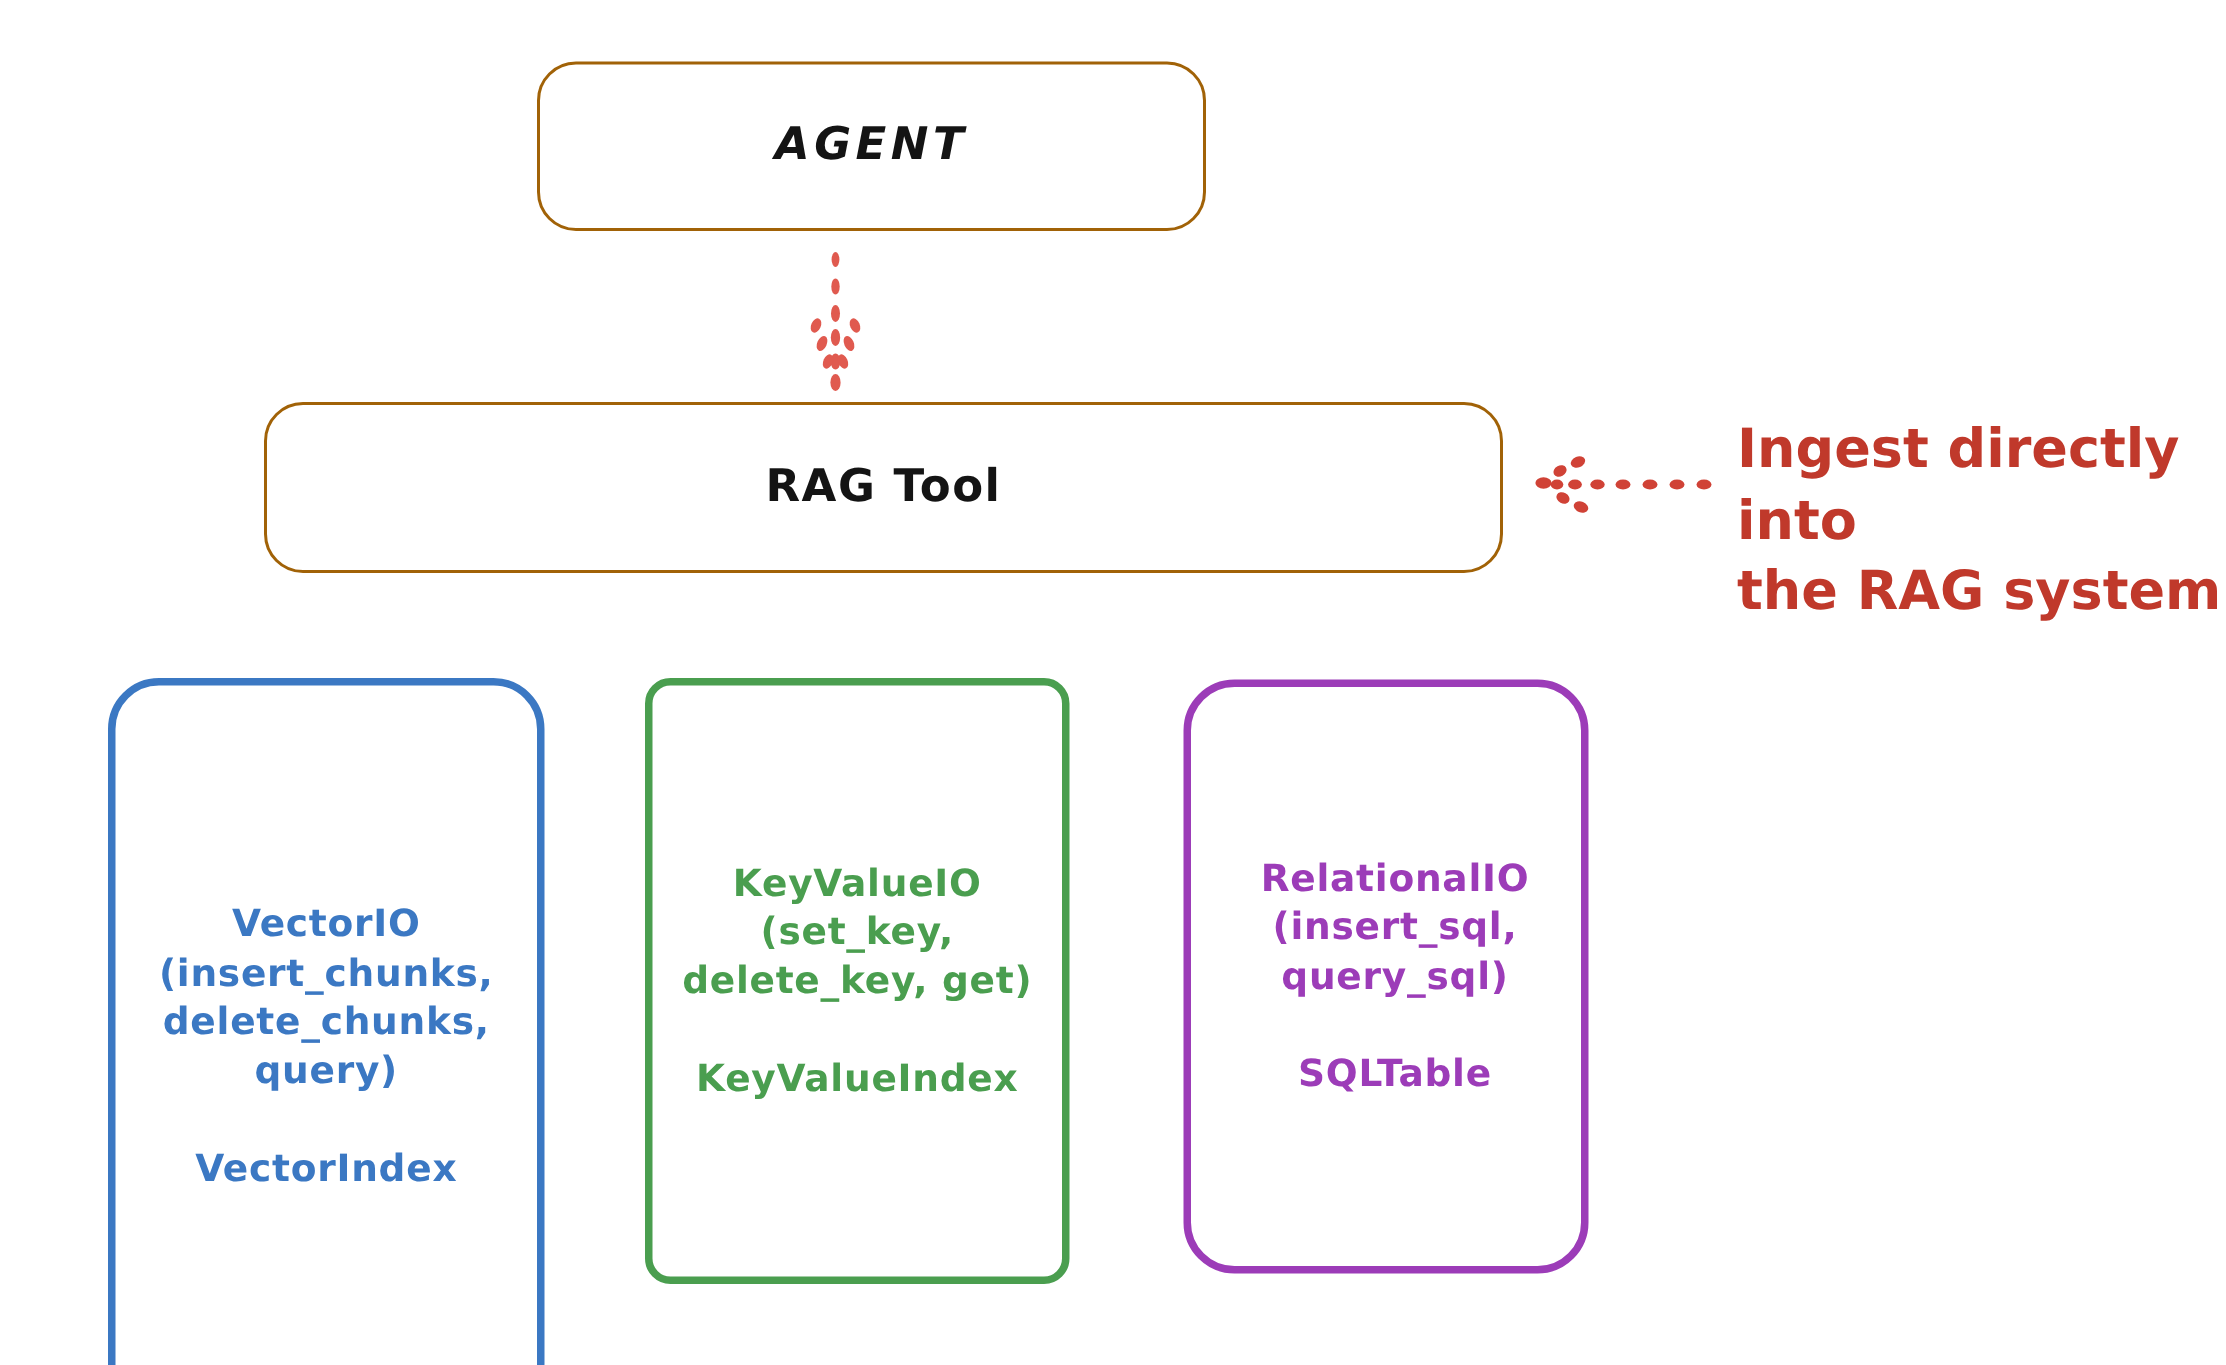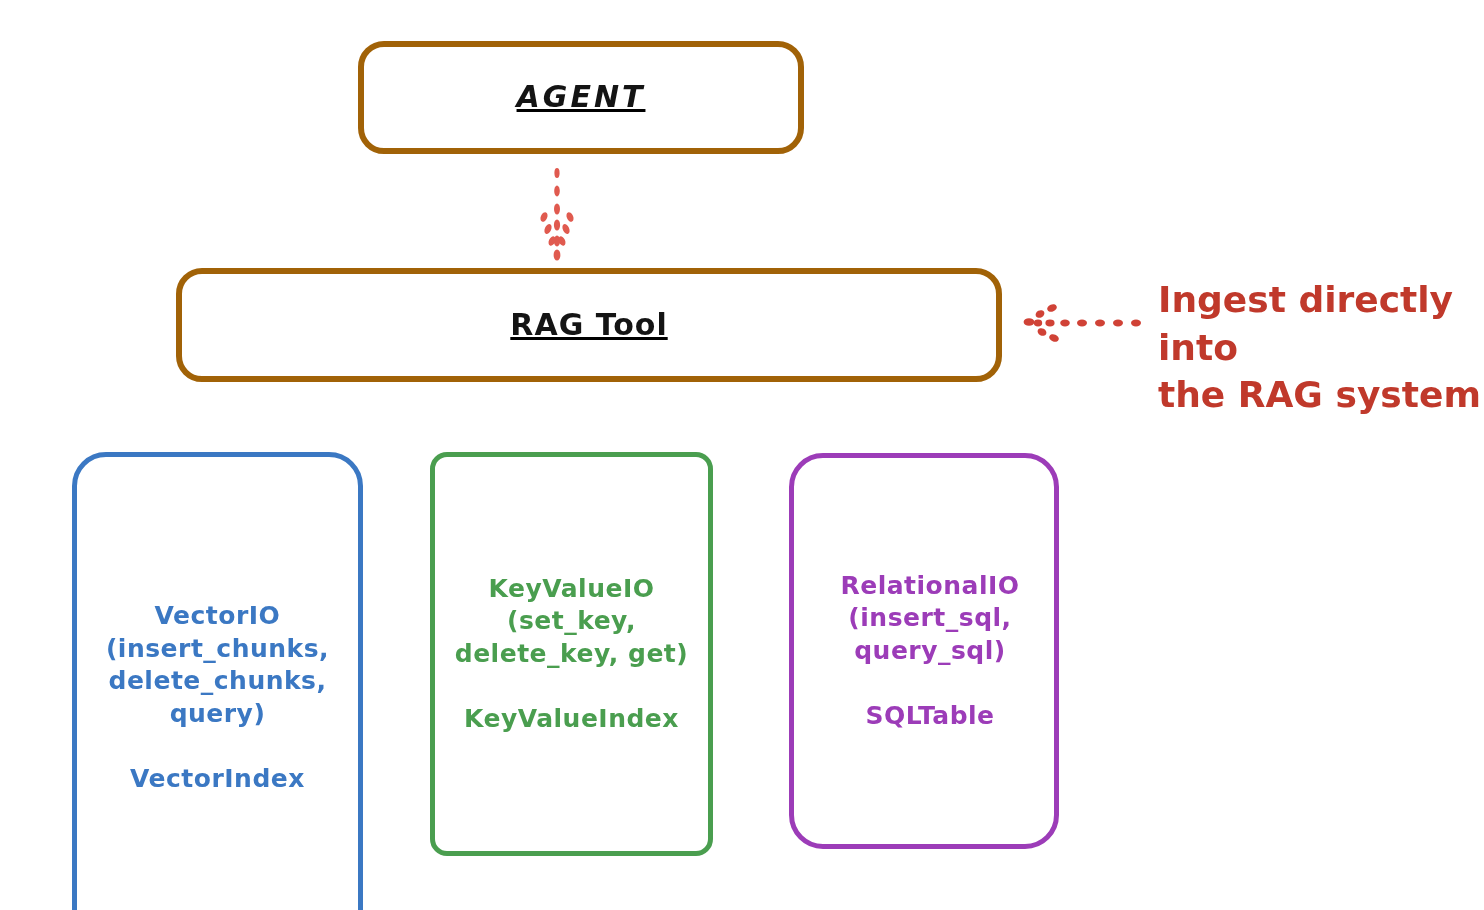--- a/index.html
+++ b/index.html
@@ -30,23 +30,22 @@
   }
   .node .node-label {
     display: block;
     white-space: pre-line;
     line-height: 1.22;
     letter-spacing: 0.5px;
   }
 
   
   .box-black {
-    border: 6px solid #a16207;
+    border: 2px solid #a16207;
     border-radius: 26px;
-    text-decoration: underline;
   }
   .box-black .node-label {
     color: #141414;
     font-family: "DejaVu Sans", sans-serif;
     font-style: italic;
     font-weight: 600;
   }
   #node-agent {
     left: 358px;
     top: 41px;

